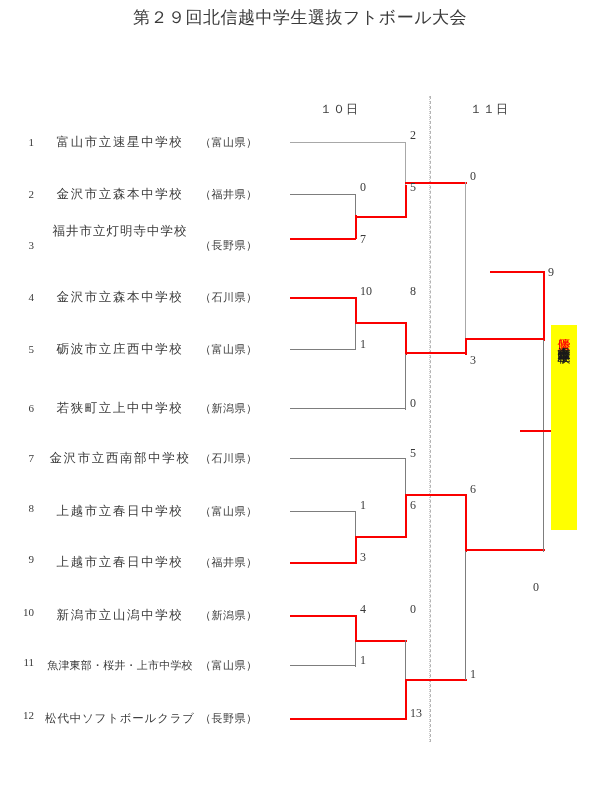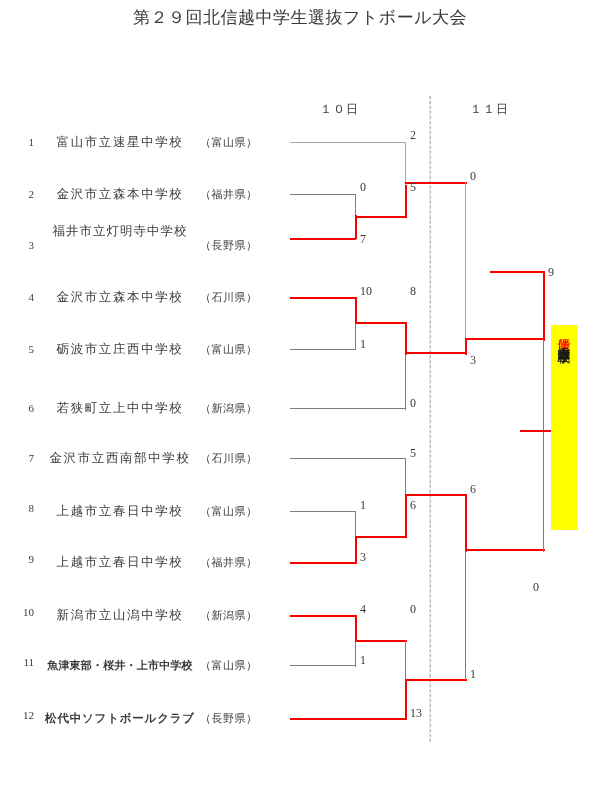--- a/index.html
+++ b/index.html
@@ -27,21 +27,21 @@
   
   .team{position:absolute;height:22px;line-height:22px;white-space:nowrap;}
   .team .seed{
     position:absolute;left:0;top:0;width:26px;text-align:right;
     font-size:11px;color:#3a3a3a;
   }
   .team .nm{
     position:absolute;left:32px;top:0;width:160px;text-align:center;
     font-size:12.5px;color:#3a3a3a;letter-spacing:1.6px;
   }
-  .team .nm.tight{letter-spacing:0.2px;font-size:11px;font-weight:bold;}
+  .team .nm.tight{letter-spacing:0.2px;font-size:11px;}
   .team .nm.two{
     line-height:13px;top:-2px;white-space:normal;letter-spacing:1px;
   }
   .team .pref{
     position:absolute;left:192px;top:0;width:76px;text-align:left;
     font-size:11px;color:#3a3a3a;letter-spacing:0.5px;
   }
   .team .hl{
     position:absolute;left:8px;top:0;height:22px;width:262px;z-index:-1;
   }

